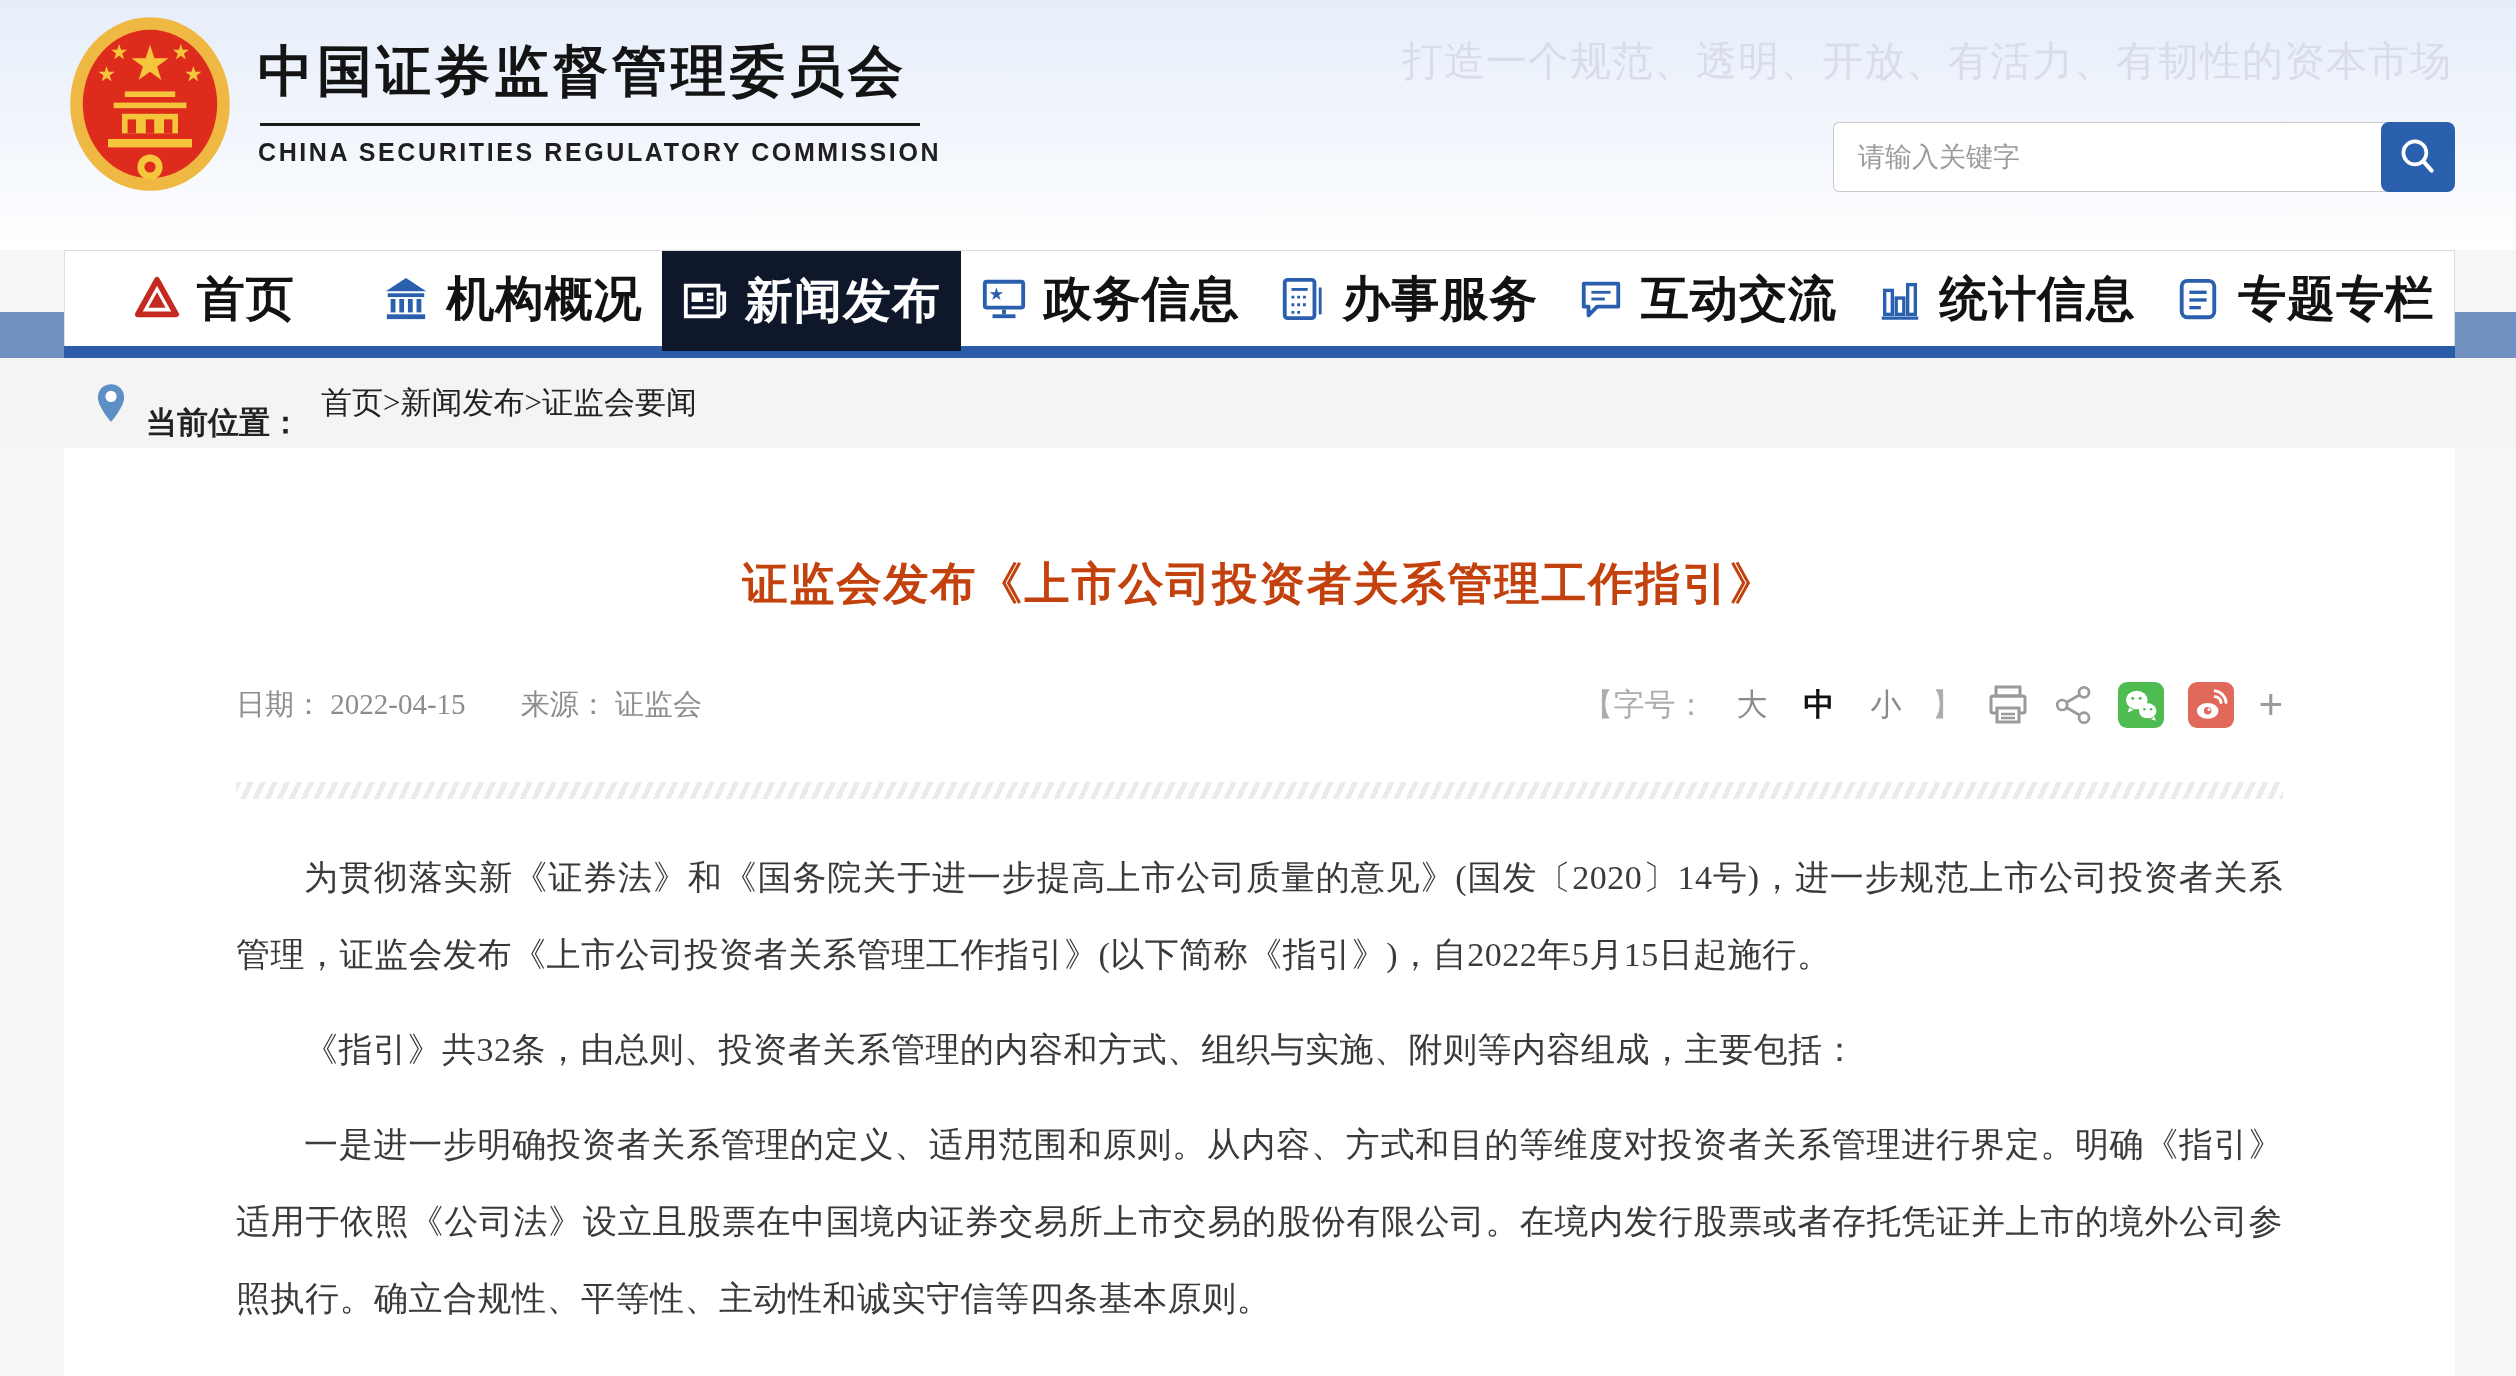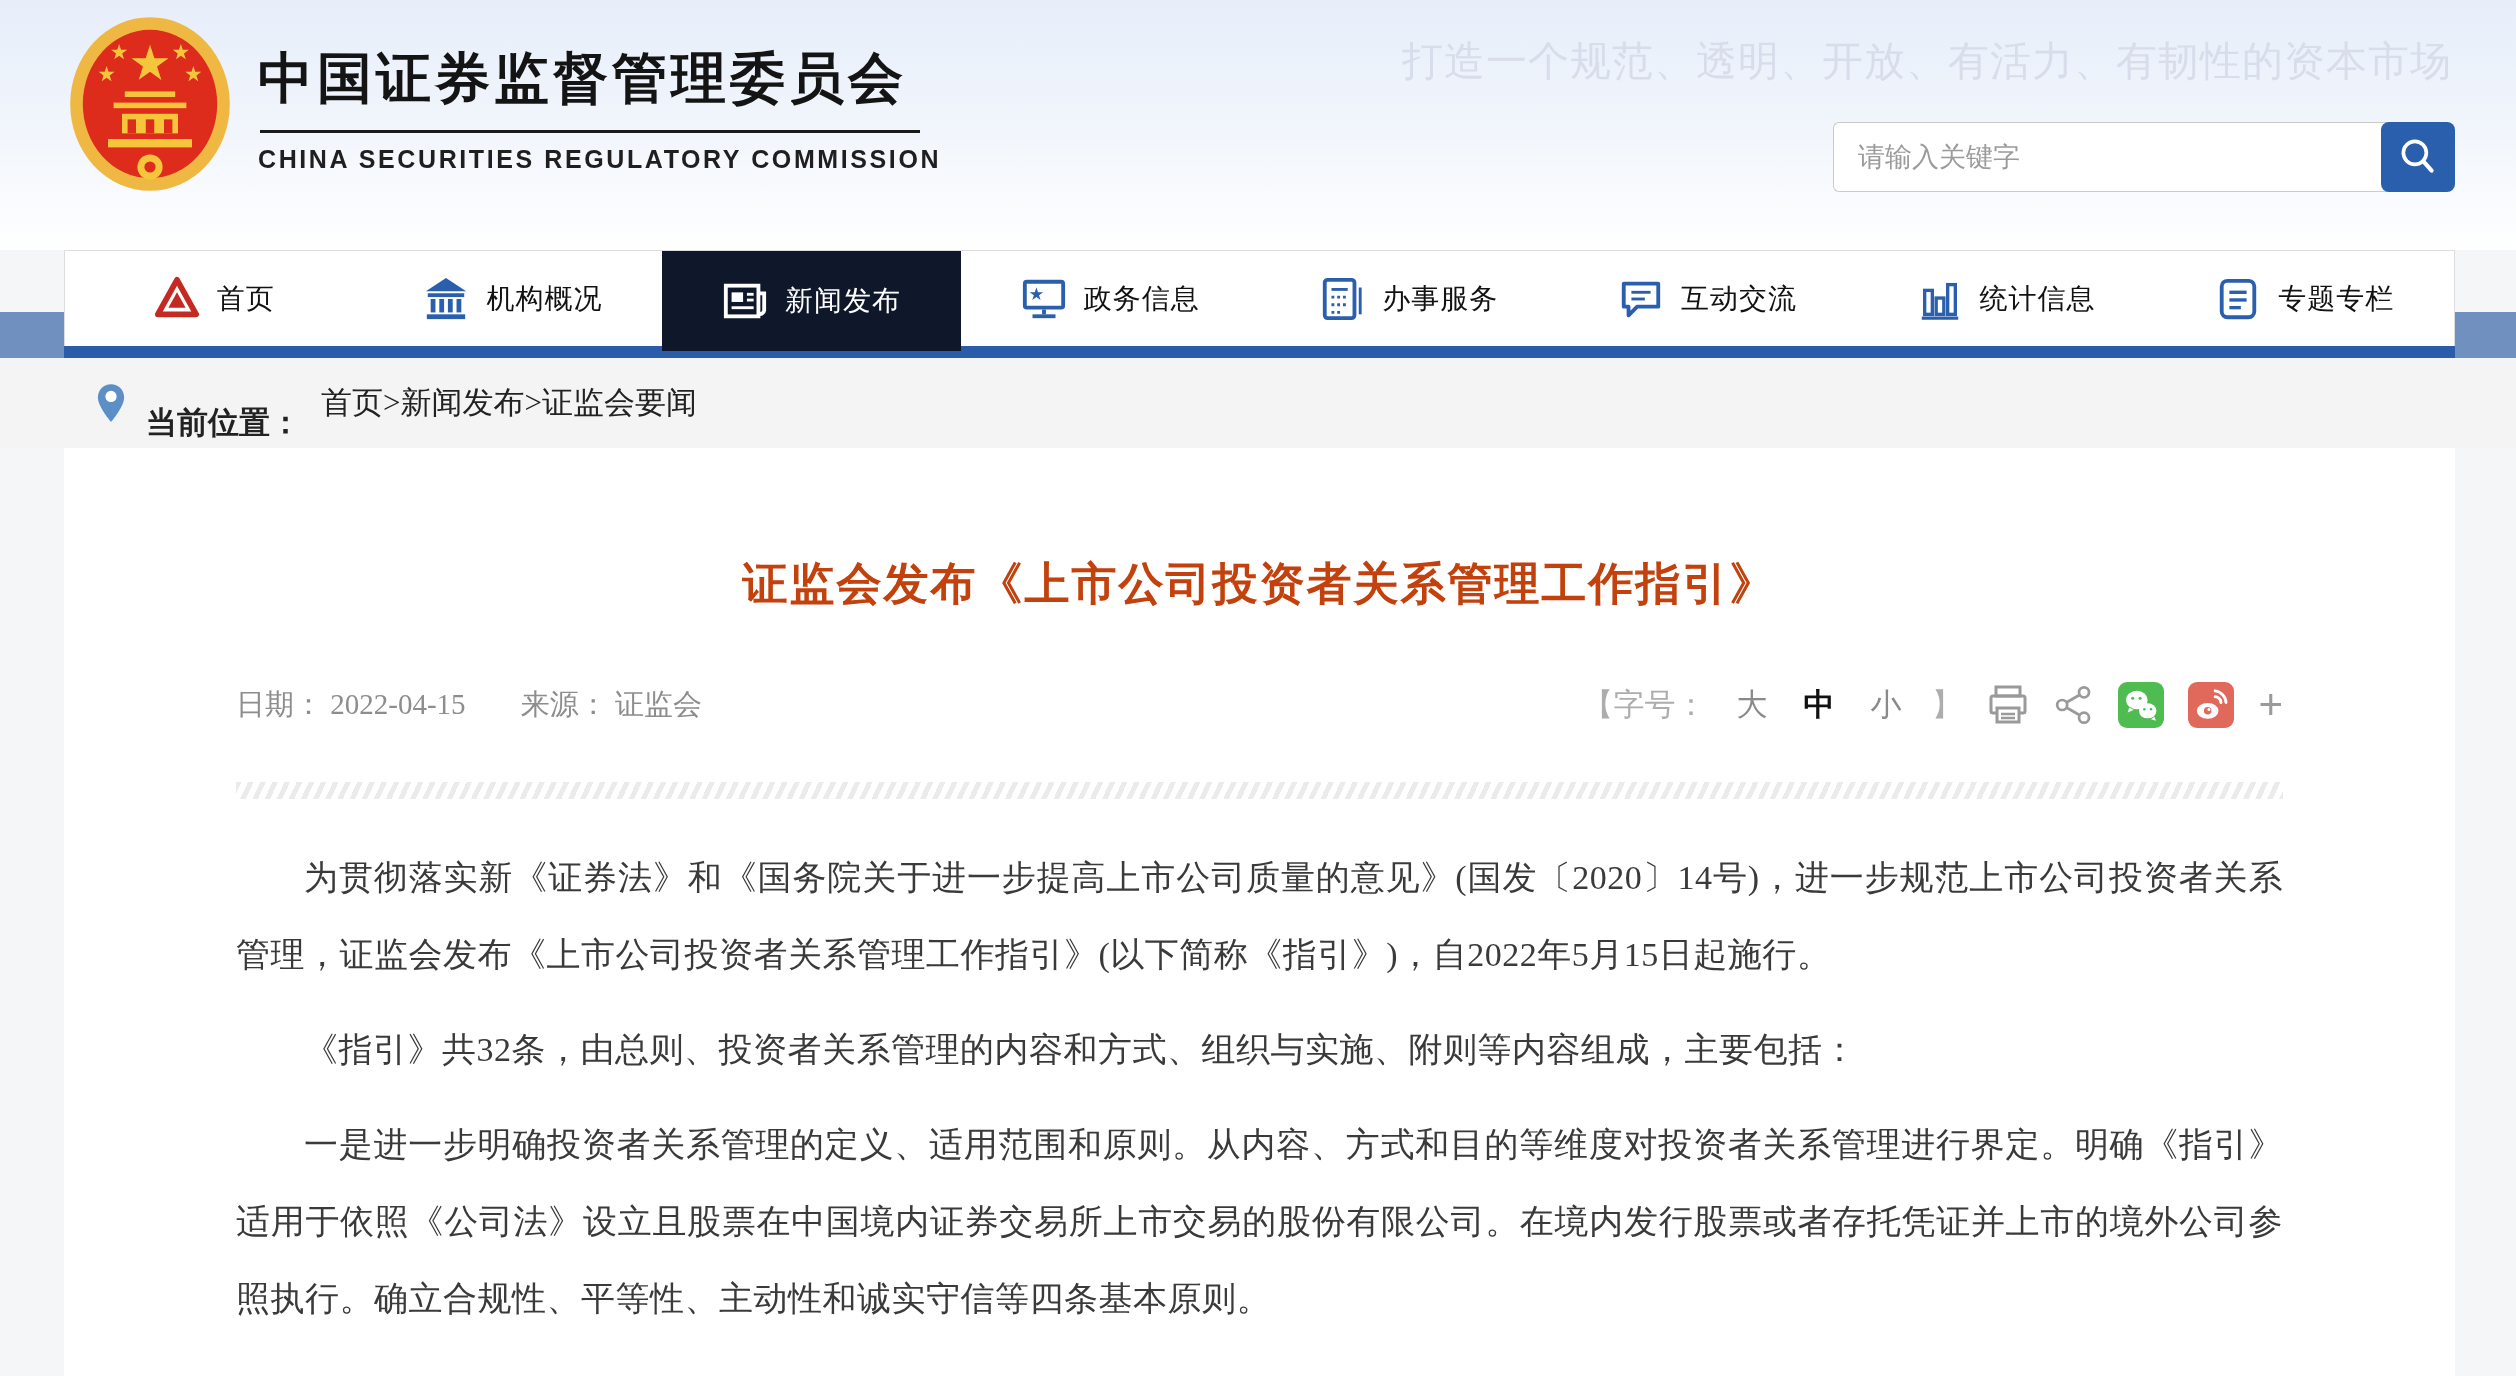--- a/index.html
+++ b/index.html
@@ -9,21 +9,21 @@
     background:#f5f6f7;
     color:#222;
   }
 
   
   .header {
     position:relative; height:250px;
     background:linear-gradient(180deg,#e7eefa 0%,#f2f6fc 55%,#ffffff 100%);
   }
   .emblem { position:absolute; left:66px; top:12px; }
-  .org-block { position:absolute; left:258px; top:42px; }
+  .org-block { position:absolute; left:258px; top:35px; }
   .org-title {
     font-size:55px; font-weight:bold; color:#141414; letter-spacing:4px;
     font-family:"Liberation Sans", sans-serif;
   }
   .org-rule { width:660px; height:3px; background:#1a1a1a; margin:14px 0 12px 2px; }
   .org-subtitle { font-size:25px; font-weight:bold; color:#1f1f1f; letter-spacing:2.6px; }
   .slogan {
     position:absolute; right:64px; top:34px;
     font-size:41px; letter-spacing:1px; color:#d9ddeb;
     font-family:"Liberation Serif", serif;
@@ -50,21 +50,21 @@
   .nav-box {
     position:absolute; top:0; left:64px; width:2391px; height:96px;
     background:#fff; border:1px solid #dddddd; border-bottom:none;
     display:flex;
   }
   .nav-item {
     flex:1; height:95px; display:flex; align-items:center; justify-content:center;
     gap:17px; cursor:pointer;
   }
   .nav-item .nav-label {
-    font-size:28px; font-weight:normal; color:#121212;
+    font-size:48px; font-weight:bold; color:#121212;
     font-family:"Liberation Serif", serif; letter-spacing:1px;
   }
   .nav-item.active { background:#0f172a; height:100px; z-index:2; }
   .nav-item.active .nav-label { color:#ffffff; }
 
   
   .breadcrumb {
     height:90px; background:#f4f4f5;
     display:flex; align-items:center; padding-left:96px; gap:20px;
     font-family:"Liberation Serif", serif;

